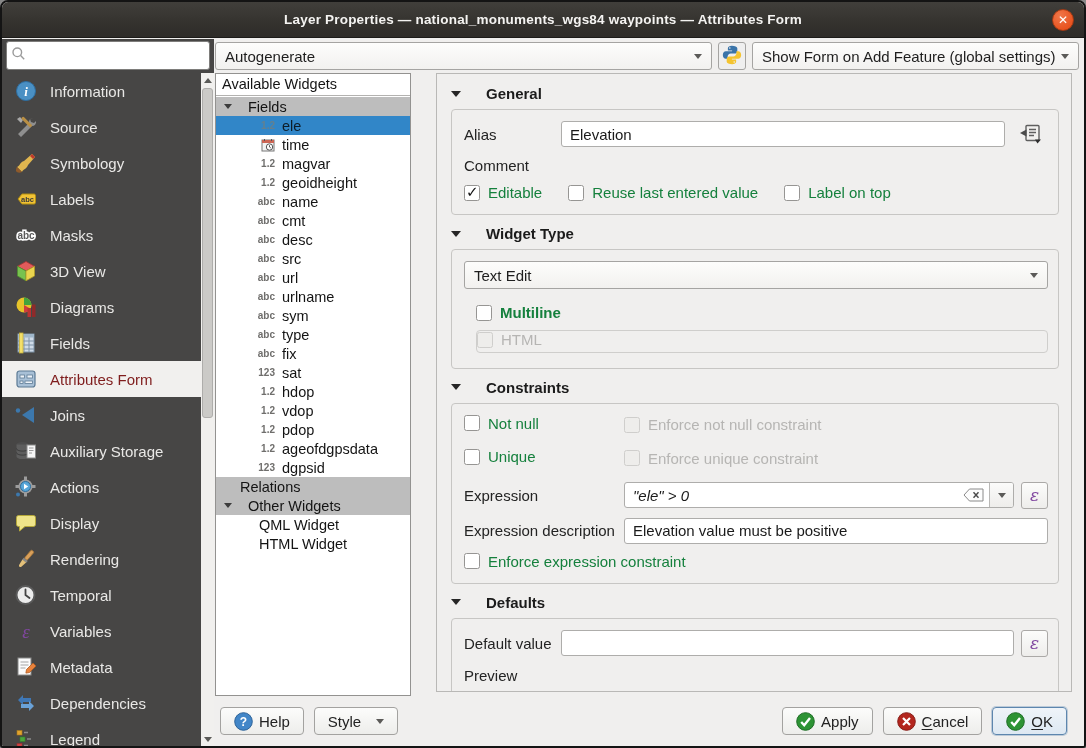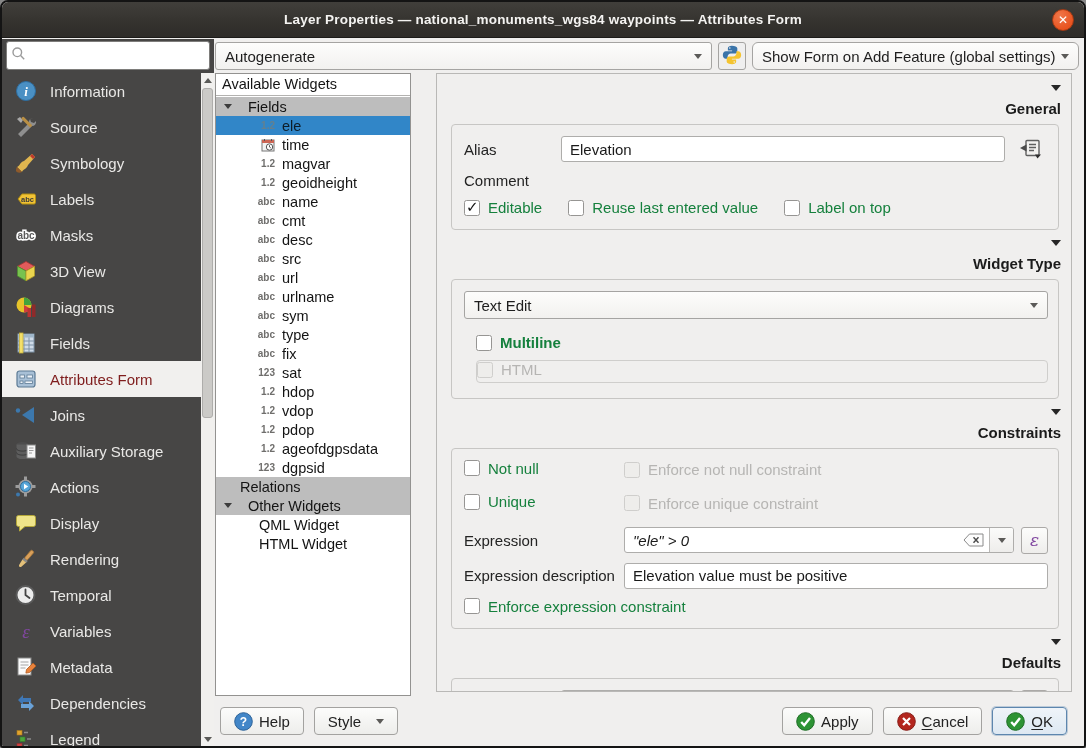--- a/index.html
+++ b/index.html
@@ -33,21 +33,21 @@
   #side-scroll .handle{position:absolute;left:1px;right:1px;top:15px;height:330px;background:#cbcac7;
     border:1px solid #aeadab;border-radius:3px;}
   
   #right-col{flex:1;display:flex;flex-direction:column;background:#f0efee;min-width:0;}
   #toolbar{height:34px;flex:none;display:flex;align-items:center;gap:6px;padding:3px 5px 3px 1px;}
   .combo{height:28px;background:linear-gradient(#fdfdfc,#f2f1ef);border:1px solid #a5a4a2;border-radius:3px;
     display:flex;align-items:center;padding:0 9px;font-size:15px;color:#1e1e1e;cursor:pointer;}
   .carrow{width:0;height:0;border-left:4.5px solid transparent;border-right:4.5px solid transparent;
     border-top:5.5px solid #5b5a58;margin-left:auto;}
   #autogen-combo{width:497px;flex:none;}
-  #formmode-combo{flex:1;border-radius:6px;}
+  #formmode-combo{flex:1;}
   #py-btn{width:28px;height:28px;flex:none;border:1px solid #a5a4a2;border-radius:3px;
     background:linear-gradient(#fdfdfc,#eceбe9);display:flex;align-items:center;justify-content:center;padding:0;cursor:pointer;}
   #content{flex:1;display:flex;padding-left:1px;min-height:0;}
   
   #widgets-panel{width:196px;flex:none;background:#fff;border:1px solid #939290;display:flex;
     flex-direction:column;margin-bottom:6px;}
   #widgets-header{height:22px;line-height:21px;padding-left:6px;font-size:14.5px;color:#141414;
     border-bottom:1px solid #b3b2b0;flex:none;}
   #tree{flex:1;overflow:hidden;padding-top:1px;}
   .trow{height:19px;display:flex;align-items:center;font-size:14.5px;color:#141414;cursor:pointer;white-space:nowrap;}
@@ -58,21 +58,21 @@
   .k-group .tlabel{margin-left:6px;}
   .trow.k-field{padding-left:31px;}
   .ttype{width:28px;flex:none;text-align:right;margin-right:7px;font-size:10px;font-weight:bold;color:#6f6e6c;}
   .ttype.svgt{display:inline-flex;justify-content:flex-end;align-items:center;}
   .trow.k-plain{padding-left:43px;}
   .trow.sel{background:#3186c8;color:#0d1d29;}
   .trow.sel .ttype{color:#5f7econ83;color:#64808f;}
   
   #form-frame{flex:1;border:1px solid #b9b8b6;background:#f0efee;margin:0 12px 10px 25px;
     padding:2px 10px 0 12px;overflow:hidden;min-width:0;}
-  .section-header{display:flex;align-items:flex-end;gap:9px;margin:9px 0 7px 2px;flex-direction:column;}
+  .section-header{display:flex;align-items:center;gap:25px;margin:9px 0 7px 2px;}
   .section-header .tri{width:0;height:0;border-left:5.5px solid transparent;border-right:5.5px solid transparent;
     border-top:6.5px solid #262626;flex:none;cursor:pointer;}
   .section-header .stitle{font-size:15px;font-weight:bold;color:#1b1b1b;}
   .groupbox{border:1px solid #c7c6c4;border-radius:4px;padding:11px 10px 13px 12px;margin:0 2px 10px 2px;}
   .frow{display:flex;align-items:center;}
   .flabel{font-size:15px;color:#232323;}
   .lw-sm{width:97px;flex:none;}
   .lw-lg{width:160px;flex:none;}
   input.txt{height:26px;border:1px solid #aeadab;border-radius:3px;background:#fff;font-size:15px;
     font-family:inherit;padding:0 8px;outline:none;color:#1a1a1a;}

